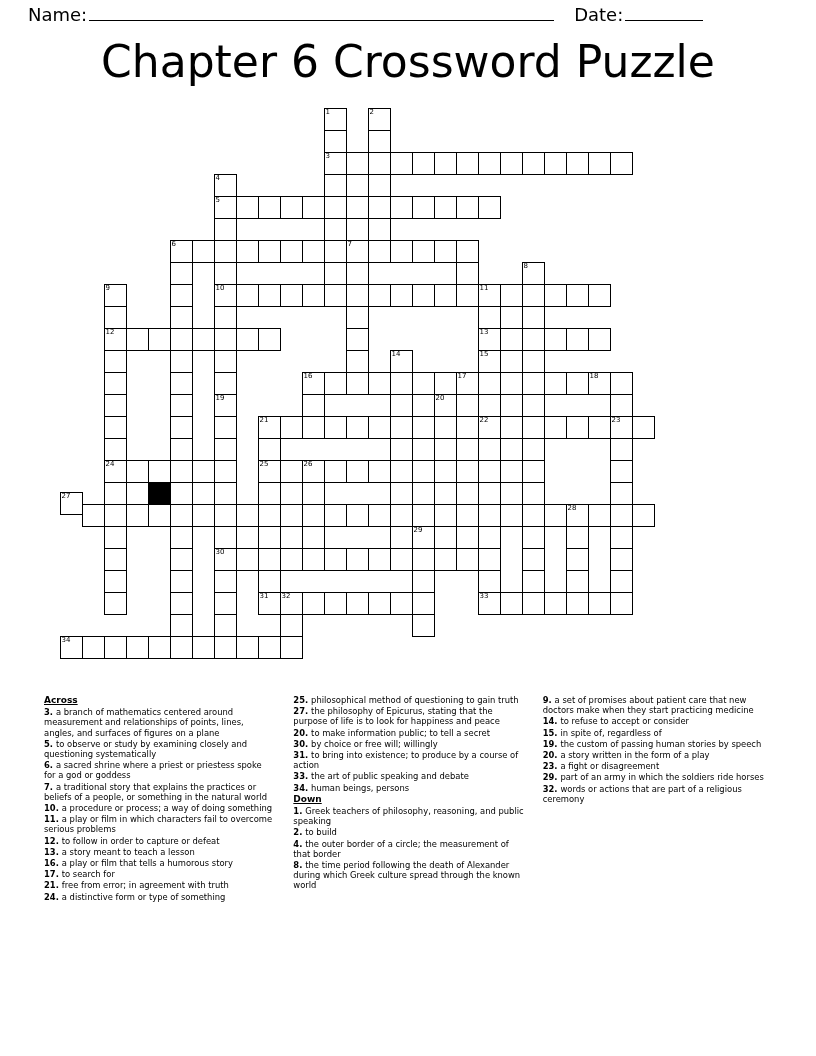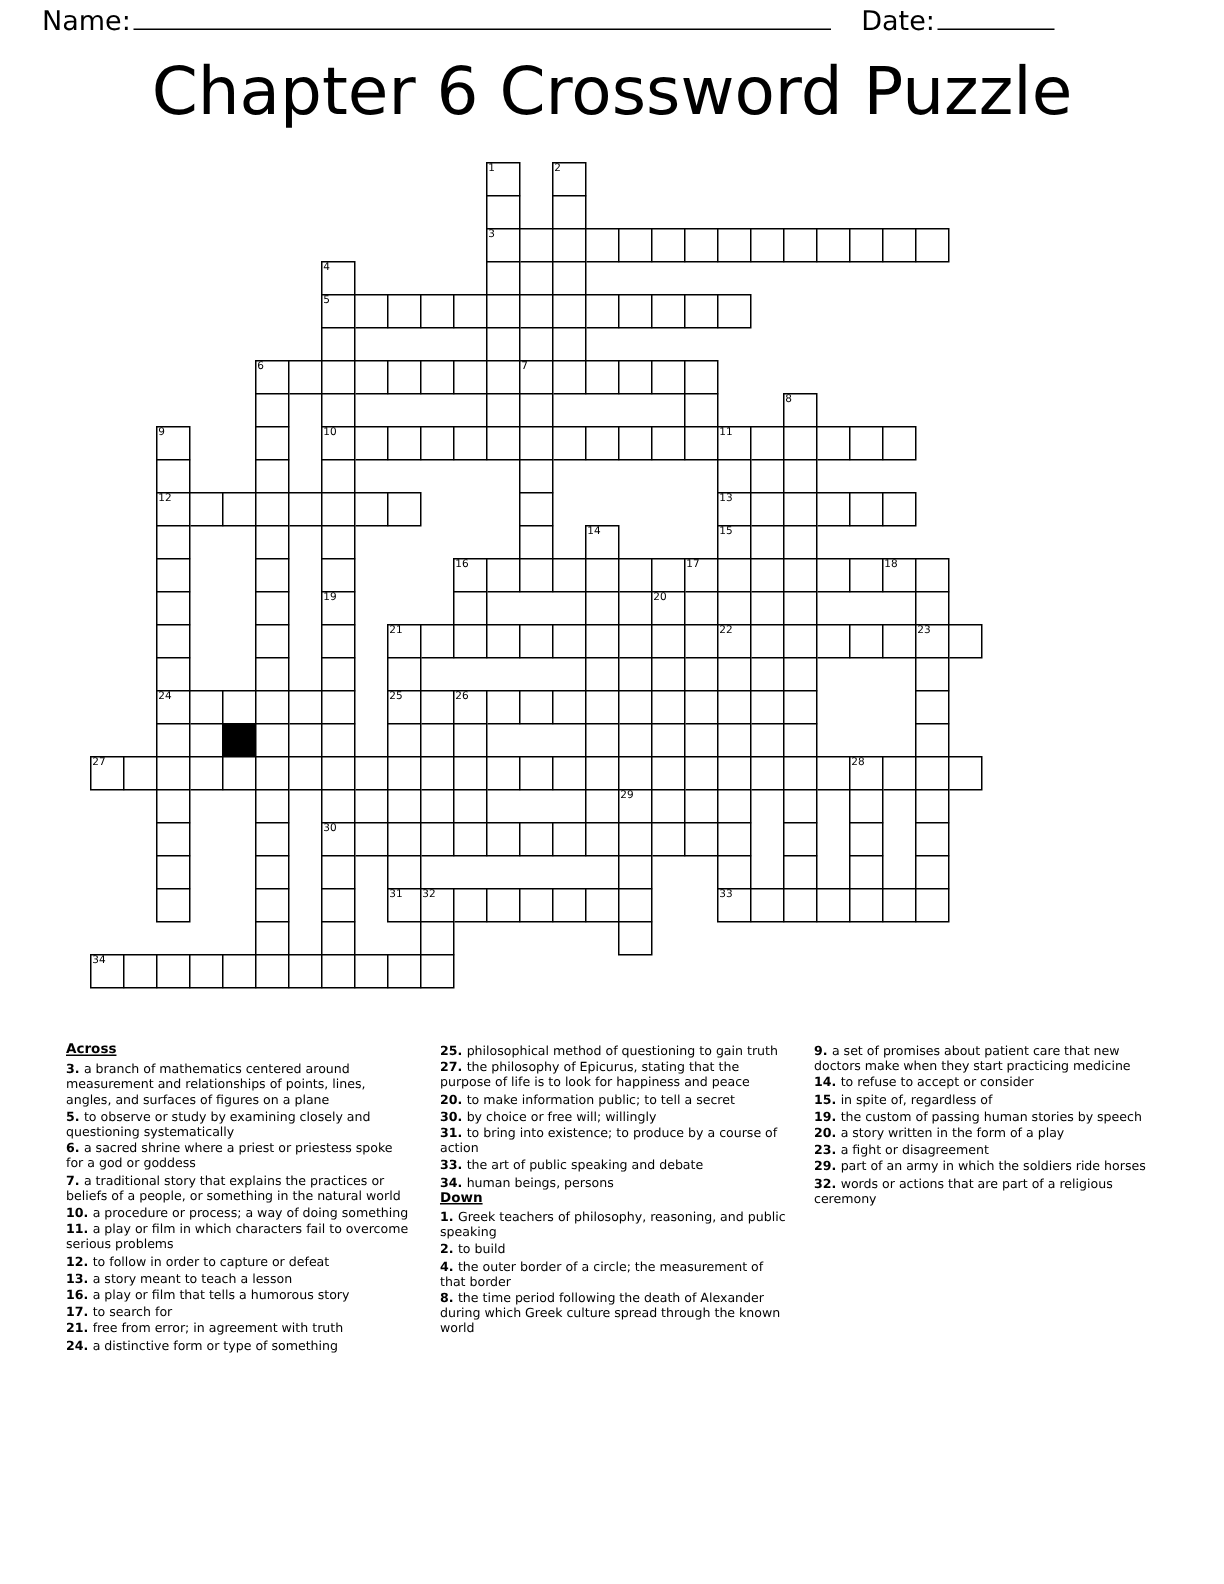--- a/index.html
+++ b/index.html
@@ -371,21 +371,21 @@
         <div class="cell black" style="left: 88px; top: 374px;"></div>
         <div class="cell" style="left: 110px; top: 374px;"></div>
         <div class="cell" style="left: 154px; top: 374px;"></div>
         <div class="cell" style="left: 198px; top: 374px;"></div>
         <div class="cell" style="left: 242px; top: 374px;"></div>
         <div class="cell" style="left: 330px; top: 374px;"></div>
         <div class="cell" style="left: 374px; top: 374px;"></div>
         <div class="cell" style="left: 418px; top: 374px;"></div>
         <div class="cell" style="left: 462px; top: 374px;"></div>
         <div class="cell" style="left: 550px; top: 374px;"></div>
-        <div class="cell" style="left: 0px; top: 396px;">
+        <div class="cell" style="left: 0px; top: 384px;">
           <span class="num">27</span>
         </div>
         <div class="cell" style="left: 22px; top: 396px;"></div>
         <div class="cell" style="left: 44px; top: 396px;"></div>
         <div class="cell" style="left: 66px; top: 396px;"></div>
         <div class="cell" style="left: 88px; top: 396px;"></div>
         <div class="cell" style="left: 110px; top: 396px;"></div>
         <div class="cell" style="left: 132px; top: 396px;"></div>
         <div class="cell" style="left: 154px; top: 396px;"></div>
         <div class="cell" style="left: 176px; top: 396px;"></div>

